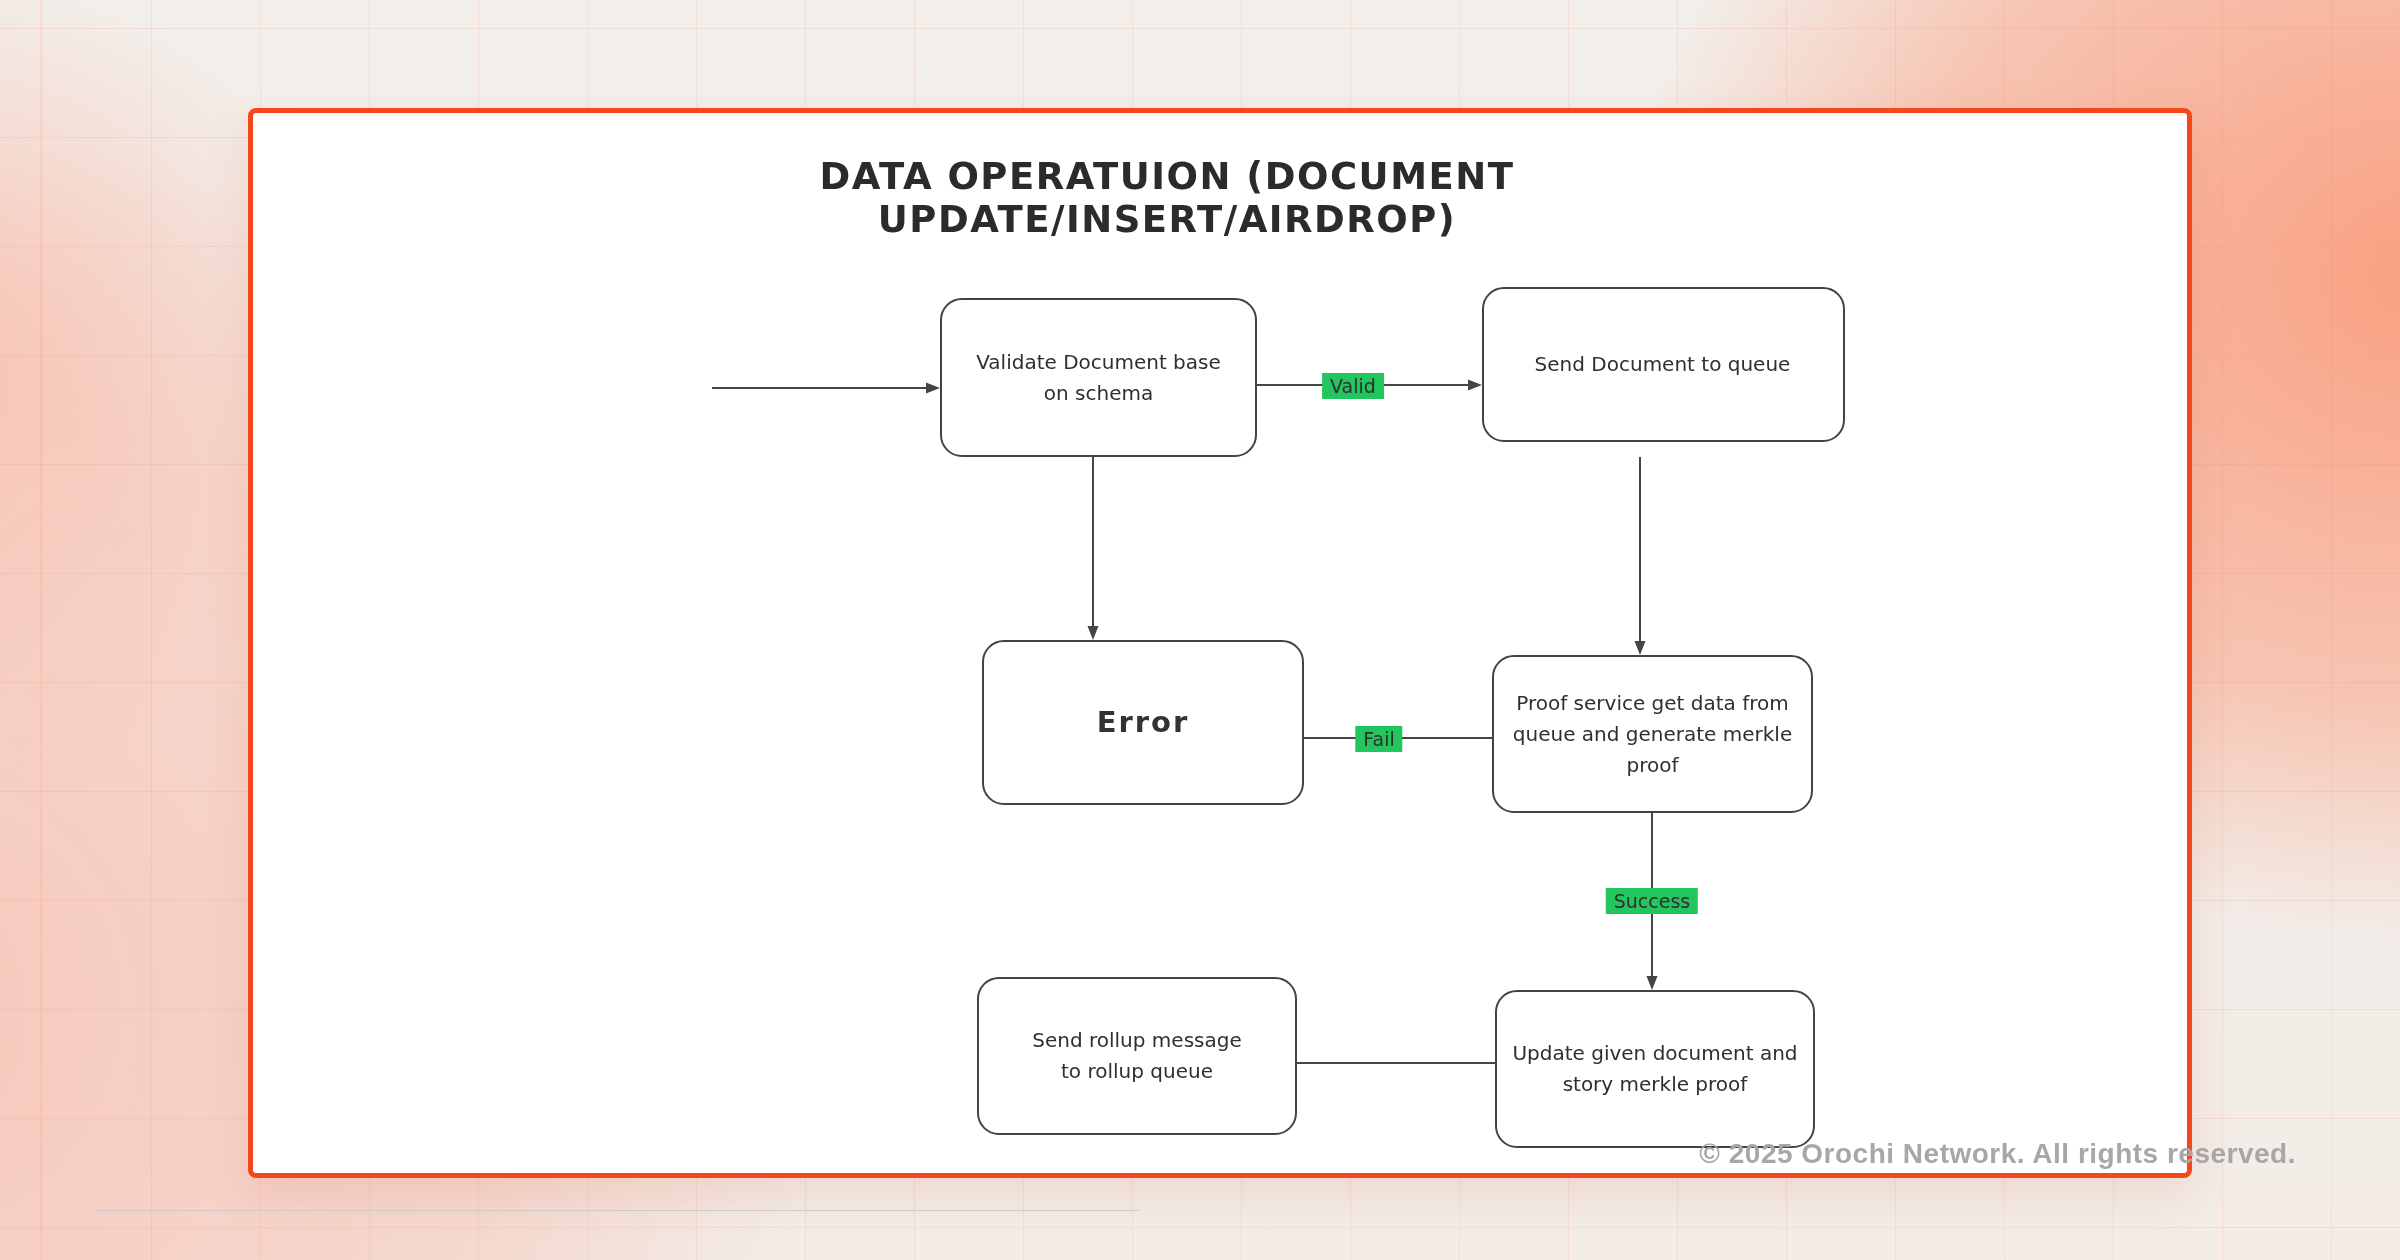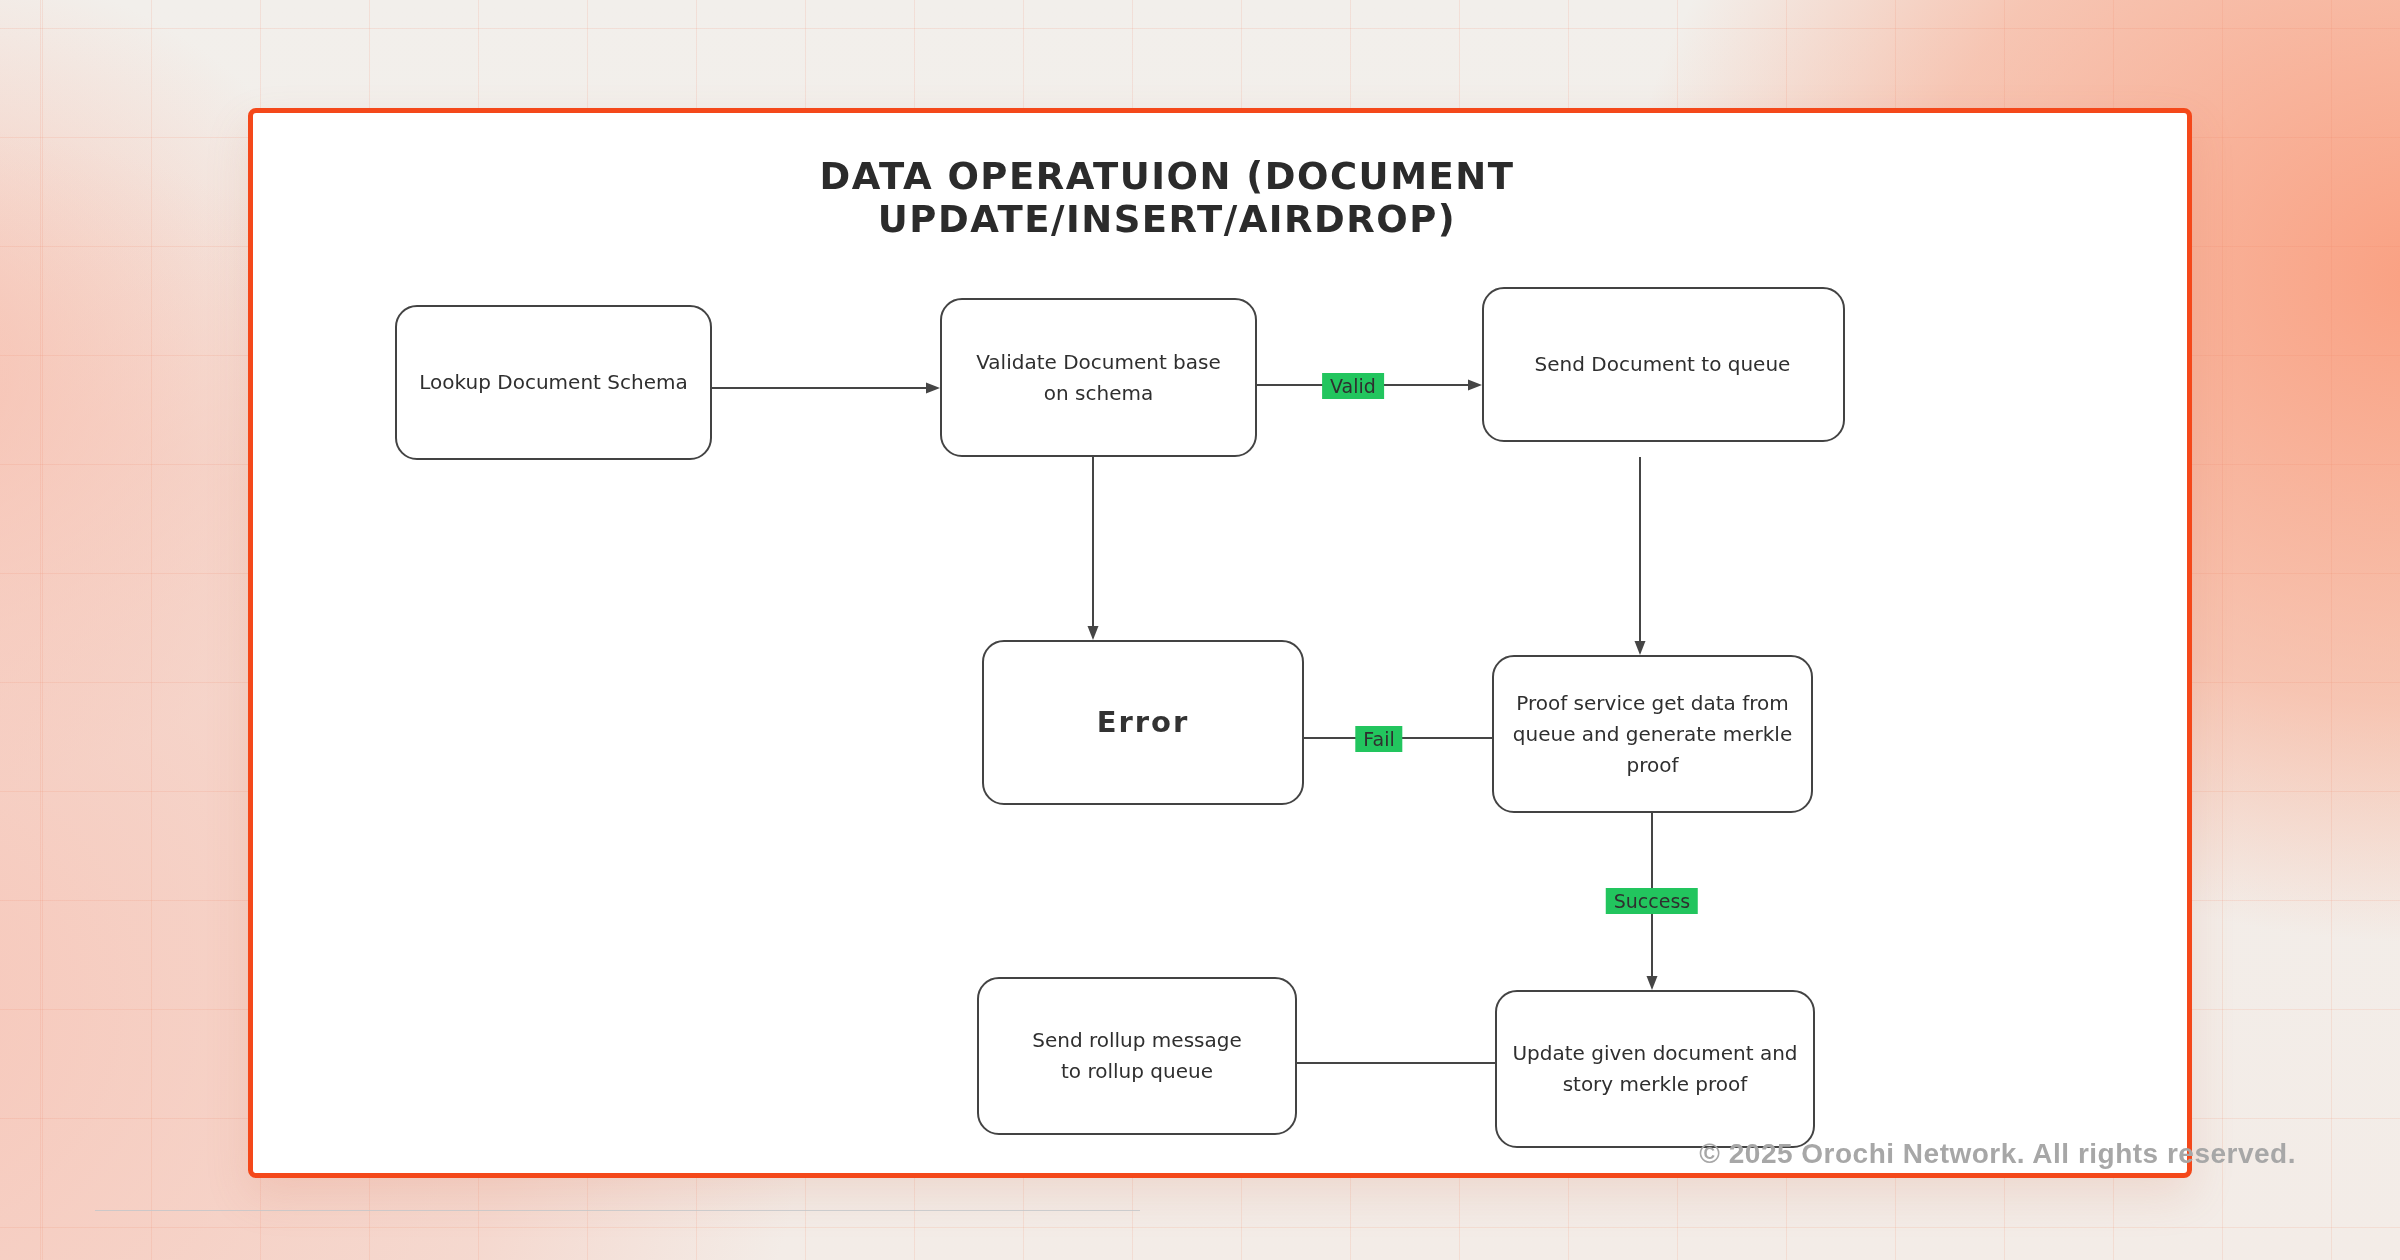--- a/index.html
+++ b/index.html
@@ -108,21 +108,20 @@
         <line x1="1399" y1="700" x2="1399" y2="864"></line>
         <polygon points="1399,877 1393.5,863 1404.5,863" fill="#454545" stroke="none"></polygon>
       </g>
 
       <g>
         <line x1="1242" y1="950" x2="1038" y2="950"></line>
         <polygon points="1025,950 1039,944.5 1039,955.5" fill="#454545" stroke="none"></polygon>
       </g>
     </svg>
 
-    <div class="node node--lookup">Lookup Document Schema</div>
     <div class="node node--validate">Validate Document base
 on schema</div>
     <div class="node node--sendq">Send Document to queue</div>
     <div class="node node--error">Error</div>
     <div class="node node--proof">Proof service get data from
 queue and generate merkle proof</div>
     <div class="node node--rollup">Send rollup message
 to rollup queue</div>
     <div class="node node--update">Update given document and
 story merkle proof</div>

